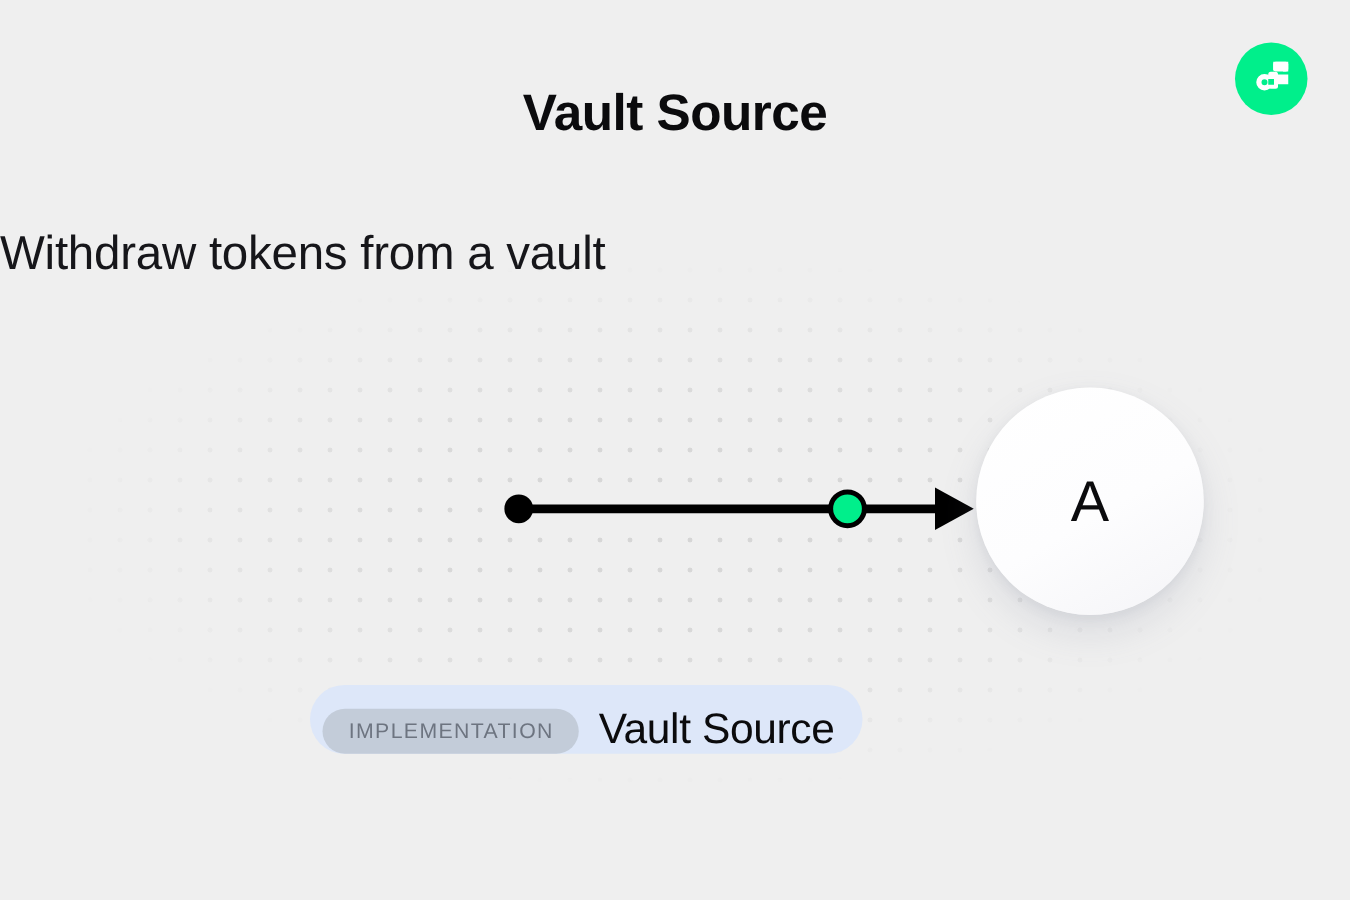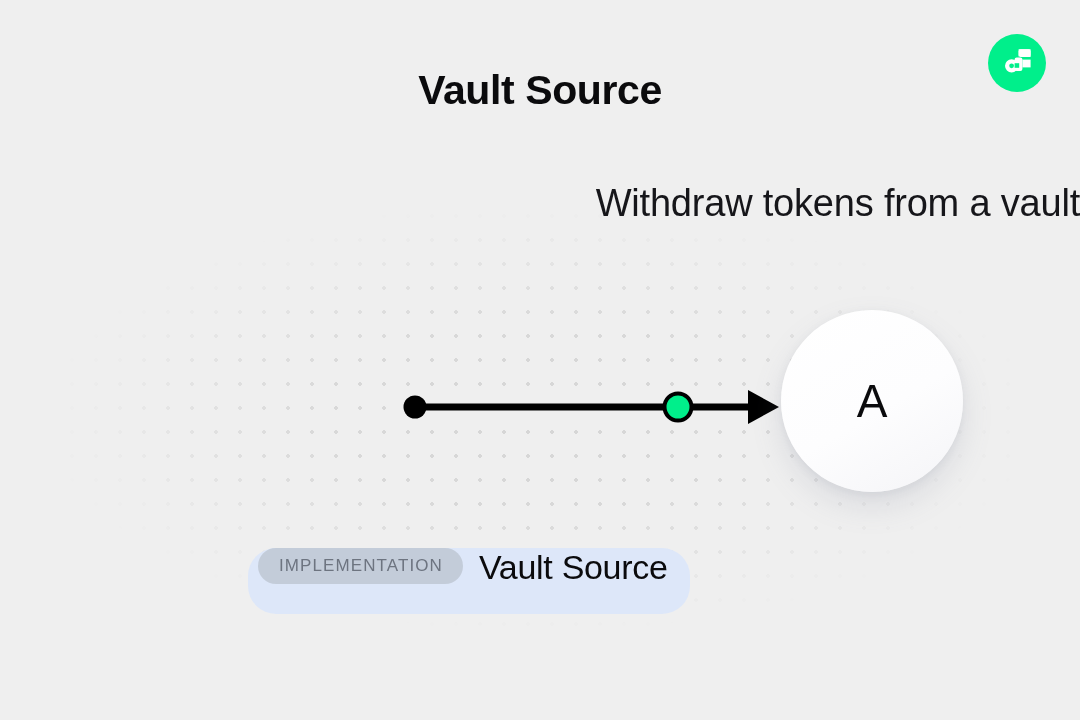--- a/index.html
+++ b/index.html
@@ -59,21 +59,21 @@
     font-weight: bold;
     color: #0b0b0d;
     letter-spacing: -0.4px;
     line-height: 52px;
   }
   #page-subtitle {
     position: absolute;
     left: 0;
     top: 178px;
     width: 1080px;
-    text-align: right;
+    text-align: left;
     font-size: 38px;
     font-weight: 400;
     color: #16161a;
     letter-spacing: -0.2px;
     line-height: 50px;
   }
 
   
   #brand-logo {
     position: absolute;
@@ -142,26 +142,26 @@
     width: 1080px;
     height: 720px;
     overflow: visible;
   }
 
   
   #impl-badge {
     position: absolute;
     left: 248px;
     top: 548px;
-    height: 66px;
+    height: 55px;
     padding: 0 22px 0 10px;
     border-radius: 28px;
     background: #dde7f9;
     display: flex;
-    align-items: flex-start;
+    align-items: flex-end;
     gap: 16px;
   }
   #impl-tag {
     background: #c3ccd9;
     color: #6d7480;
     font-size: 17px;
     font-weight: 400;
     letter-spacing: 1.1px;
     padding: 8px 20px 8px 21px;
     border-radius: 20px;

